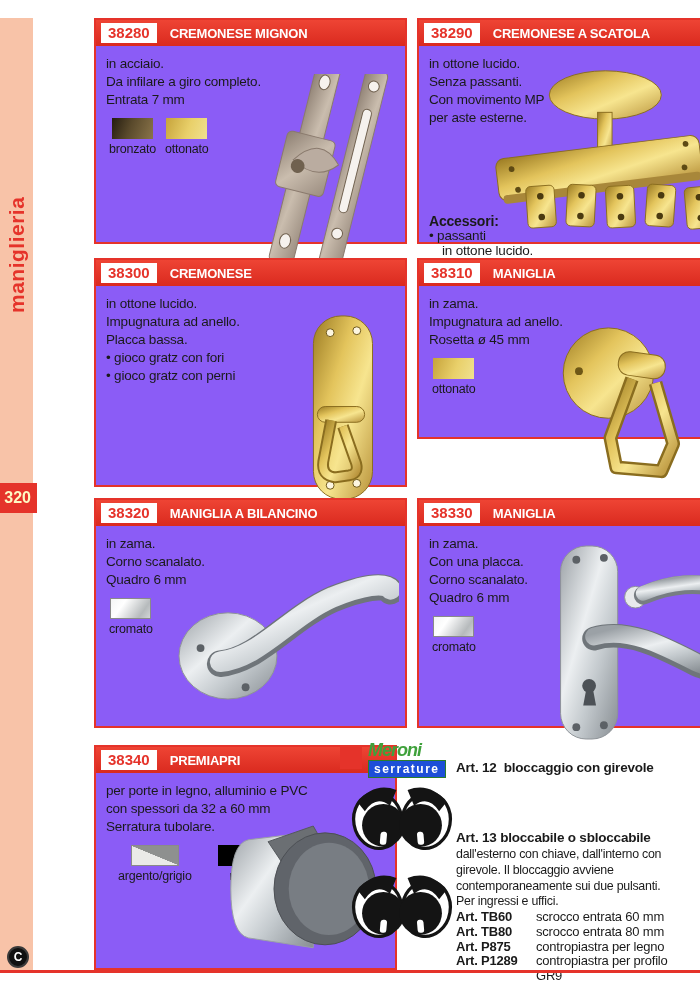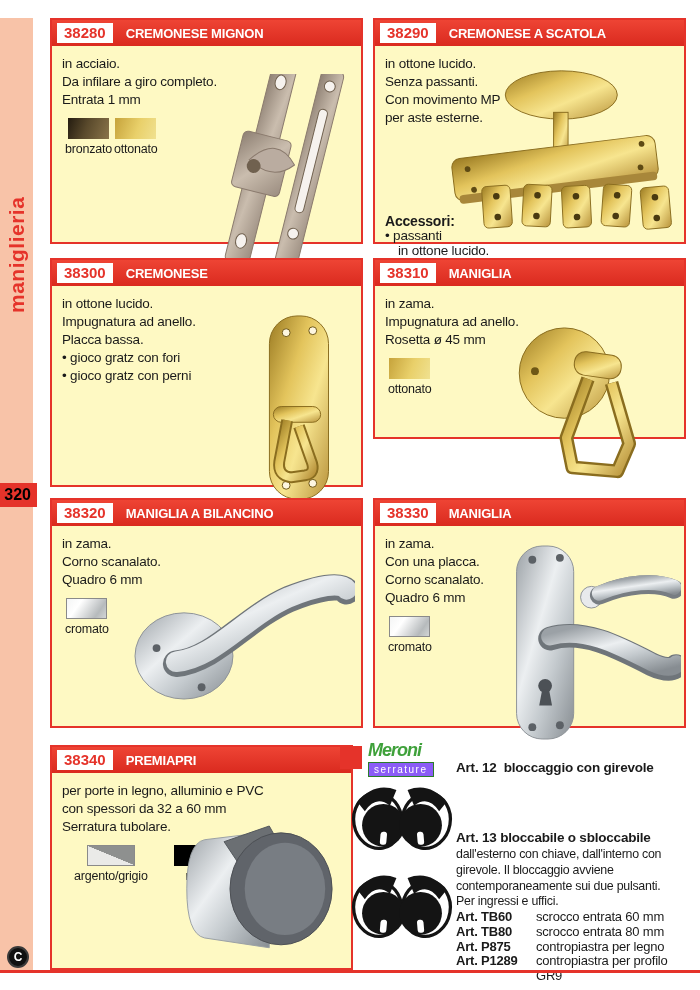--- a/index.html
+++ b/index.html
@@ -6,47 +6,47 @@
   html,body { background:#ffffff; }
   body { font-family:"Liberation Sans", sans-serif; color:#1a1a1a; }
   .page { position:relative; width:700px; height:990px; background:#fff; overflow:hidden; }
 
   
   .side-band { position:absolute; left:0; top:18px; width:33px; height:954px; background:#f8c3a8; }
   .side-label { position:absolute; left:1px; top:185px; width:31px; height:140px;
     display:flex; align-items:center; justify-content:center;
     writing-mode:vertical-rl; transform:rotate(180deg);
     color:#e5332a; font-weight:bold; font-size:21px; letter-spacing:0.5px; }
-  .page-num { position:absolute; left:0; top:483px; width:37px; height:24px; background:#e5332a;
-    color:#000000; font-weight:bold; font-size:16px; display:flex; align-items:center;
+  .page-num { position:absolute; left:0; top:483px; width:37px; height:30px; background:#e5332a;
+    color:#fef9c3; font-weight:bold; font-size:16px; display:flex; align-items:center;
     justify-content:flex-end; padding-right:6px; }
   .c-mark { position:absolute; left:7px; top:946px; width:22px; height:22px; border-radius:50%;
     background:#101010; color:#fff; font-weight:bold; font-size:12px; border:2px solid #3a3a3a;
     display:flex; align-items:center; justify-content:center; }
   .bottom-line { position:absolute; left:0; top:970px; width:700px; height:3px; background:#e5332a; }
 
   
-  .pbox { position:absolute; border:2px solid #e5332a; background:#fef9c3; }
+  .pbox { position:absolute; border:2px solid #e5332a; background:#8b5cf6;margin-left:44px; }
   .b1 { left:50px;  top:18px;  width:313px; height:226px; }
   .b2 { left:373px; top:18px;  width:313px; height:226px; }
   .b3 { left:50px;  top:258px; width:313px; height:229px; }
   .b4 { left:373px; top:258px; width:313px; height:181px; }
   .b5 { left:50px;  top:498px; width:313px; height:230px; }
   .b6 { left:373px; top:498px; width:313px; height:230px; }
   .b7 { left:50px;  top:745px; width:303px; height:225px; }
 
   .phead { position:relative; height:26px; background:linear-gradient(#ee4434,#da2a1f);
     display:flex; align-items:center; }
   .pcode { background:#fff; color:#e5332a; font-weight:bold; font-size:15px;
     padding:0 7px; margin-left:5px; line-height:20px; }
   .ptitle { color:#fff; font-weight:bold; font-size:13px; margin-left:13px; letter-spacing:-0.2px; }
   .pbody { position:relative; padding:9px 10px; height:calc(100% - 26px); }
   .pdesc { font-size:13.5px; line-height:18px; white-space:pre; letter-spacing:-0.2px; }
 
-  .swrow { display:flex; gap:2px; margin-top:9px; margin-left:3px; }
+  .swrow { display:flex; gap:9px; margin-top:9px; margin-left:3px; }
   .sw { display:flex; flex-direction:column; align-items:center; }
   .swatch { width:41px; height:21px; border:1px solid #8a8a8a; }
   .sw-bronze   { background:linear-gradient(110deg,#241c10,#5a4a2c 45%,#8a744a); border:none; }
   .sw-brass    { background:linear-gradient(110deg,#c6a33b,#e9d06a 55%,#f0e190); border:none; }
   .sw-chrome   { background:linear-gradient(125deg,#f4f5f5,#ffffff 30%,#b6babc 78%,#d2d5d6); }
   .sw-silvergray { background:linear-gradient(to top right,#eaeae8 49.6%,#8e908f 50.4%); width:48px; }
   .sw-black    { background:#000; border:1px solid #000; width:48px; }
   .swlabel { font-size:12.5px; margin-top:3px; letter-spacing:-0.2px; }
 
   .pimg { position:absolute; }
@@ -63,21 +63,21 @@
   .acc-title { font-weight:bold; font-size:14px; letter-spacing:-0.2px; line-height:15px; }
   .acc-line  { font-size:13.5px; line-height:14.5px; letter-spacing:-0.2px; white-space:pre; }
   .acc-ind   { padding-left:13px; }
 
   
   .meroni { position:absolute; left:356px; top:742px; width:340px; height:228px; }
   .brand-mark { position:absolute; left:-16px; top:4px; width:22px; height:23px; background:#e5332a; }
   .mer-logo { position:absolute; left:12px; top:0; width:90px; }
   .mer-name { color:#3fa13b; font-weight:bold; font-size:18px; font-style:italic;
     letter-spacing:-1px; line-height:17px; }
-  .mer-sub { background:#8b5cf6; color:#fff; font-size:10px; font-weight:normal;
+  .mer-sub { background:#1d4ed8; color:#fff; font-size:12px; font-weight:bold;
     padding:1px 5px; letter-spacing:1.5px; display:inline-block; border:1px solid #2c7d2a; }
   .knobs { position:absolute; left:-6px; }
   .k1 { top:34px; } .k2 { top:122px; }
   .art { position:absolute; left:100px; width:240px; }
   .a1 { top:18px; } .a2 { top:88px; }
   .art-h { font-weight:bold; font-size:13.5px; letter-spacing:-0.2px; line-height:16px; white-space:pre; }
   .art-d { font-size:12.4px; line-height:15.8px; letter-spacing:-0.25px; white-space:pre; margin-top:1px; }
   .artlist { position:absolute; left:100px; top:168px; }
   .artrow { display:flex; font-size:13px; line-height:14.8px; letter-spacing:-0.2px; }
   .artrow .acode { width:80px; font-weight:bold; flex:none; }
@@ -125,21 +125,21 @@
   <div class="c-mark">C</div>
 
   <div class="pbox b1">
     <div class="phead">
       <span class="pcode">38280</span>
       <span class="ptitle">CREMONESE MIGNON</span>
     </div>
     <div class="pbody">
       <div class="pdesc">in acciaio.
 Da infilare a giro completo.
-Entrata 1 mm</div>
+Entrata 7 mm</div>
       <div class="swrow">
         <div class="sw">
           <div class="swatch sw-bronze"></div>
           <div class="swlabel">bronzato</div>
         </div>
         <div class="sw">
           <div class="swatch sw-brass"></div>
           <div class="swlabel">ottonato</div>
         </div>
       </div>

